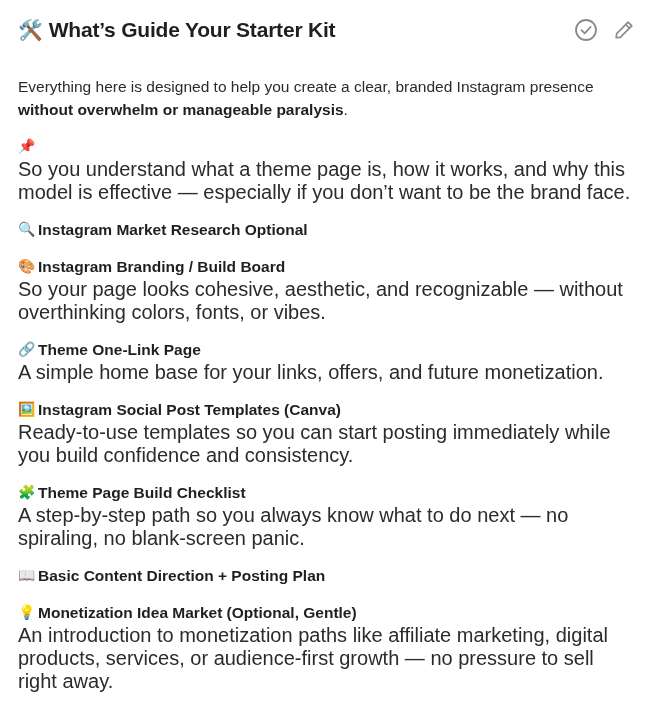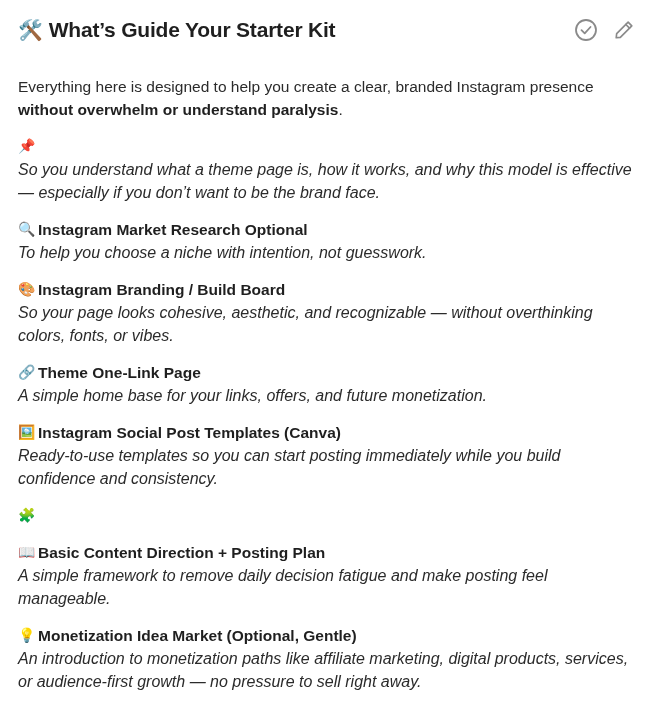--- a/index.html
+++ b/index.html
@@ -13,21 +13,21 @@
   .header { display: flex; align-items: center; justify-content: space-between; height: 32px; }
   .title { display: flex; align-items: center; font-size: 21px; font-weight: 700; color: #1f1f1f; letter-spacing: -0.2px; }
   .title .emoji { font-size: 20px; margin-right: 6px; }
   .actions { display: flex; align-items: center; gap: 14px; margin-right: 2px; }
   .icon-btn { width: 24px; height: 24px; display: flex; align-items: center; justify-content: center; cursor: pointer; }
   .intro { margin-top: 29px; font-size: 15.5px; line-height: 23px; color: #2b2b2b; }
   .intro b { font-weight: 700; color: #1f1f1f; }
   .item { margin-top: 14px; }
   .item-title { font-size: 15.5px; font-weight: 700; line-height: 23px; color: #1f1f1f; display: flex; align-items: center; }
   .item-title .emoji { font-size: 14px; margin-right: 5px; width: 15px; display: inline-block; text-align: center; }
-  .item-desc { font-size: 16px; line-height: 23px; color: #2b2b2b; font-style: italic; }
+  .item-desc { font-size: 20px; line-height: 23px; color: #2b2b2b; }
 </style>
 </head>
 <body>
 
 <div class="page">
   <div class="header">
     <div class="title">
       <span class="emoji">🛠️</span>
       <span>What’s Guide Your Starter Kit</span>
     </div>
@@ -41,35 +41,34 @@
       <div class="icon-btn" title="Edit">
         <svg width="22" height="22" viewBox="0 0 24 24" fill="none" stroke="#8a8a8a" stroke-width="1.8" stroke-linecap="round" stroke-linejoin="round">
           <path d="M16.5 3.5 L20.5 7.5 L8 20 L3.5 20.5 L4 16 Z"></path>
           <line x1="14" y1="6" x2="18" y2="10"></line>
         </svg>
       </div>
     </div>
   </div>
 
   <div class="intro">
-    <span>Everything here is designed to help you create a clear, branded Instagram presence </span><b>without overwhelm or understand paralysis</b><span>.</span>
+    <span>Everything here is designed to help you create a clear, branded Instagram presence </span><b>without overwhelm or manageable paralysis</b><span>.</span>
   </div>
 
   <div class="item">
     <div class="item-title">
         <span class="emoji">📌</span>
       </div>
     <div class="item-desc">So you understand what a theme page is, how it works, and why this model is effective — especially if you don’t want to be the brand face.</div>
   </div>
   <div class="item">
     <div class="item-title">
         <span class="emoji">🔍</span>
         <span>Instagram Market Research Optional</span>
       </div>
-    <div class="item-desc">To help you choose a niche with intention, not guesswork.</div>
   </div>
   <div class="item">
     <div class="item-title">
         <span class="emoji">🎨</span>
         <span>Instagram Branding / Build Board</span>
       </div>
     <div class="item-desc">So your page looks cohesive, aesthetic, and recognizable — without overthinking colors, fonts, or vibes.</div>
   </div>
   <div class="item">
     <div class="item-title">
@@ -81,28 +80,29 @@
   <div class="item">
     <div class="item-title">
         <span class="emoji">🖼️</span>
         <span>Instagram Social Post Templates (Canva)</span>
       </div>
     <div class="item-desc">Ready-to-use templates so you can start posting immediately while you build confidence and consistency.</div>
   </div>
   <div class="item">
     <div class="item-title">
         <span class="emoji">🧩</span>
+        <span>Theme Page Build Checklist</span>
       </div>
+    <div class="item-desc">A step-by-step path so you always know what to do next — no spiraling, no blank-screen panic.</div>
   </div>
   <div class="item">
     <div class="item-title">
         <span class="emoji">📖</span>
         <span>Basic Content Direction + Posting Plan</span>
       </div>
-    <div class="item-desc">A simple framework to remove daily decision fatigue and make posting feel manageable.</div>
   </div>
   <div class="item">
     <div class="item-title">
         <span class="emoji">💡</span>
         <span>Monetization Idea Market (Optional, Gentle)</span>
       </div>
     <div class="item-desc">An introduction to monetization paths like affiliate marketing, digital products, services, or audience-first growth — no pressure to sell right away.</div>
   </div>
 </div>
 

